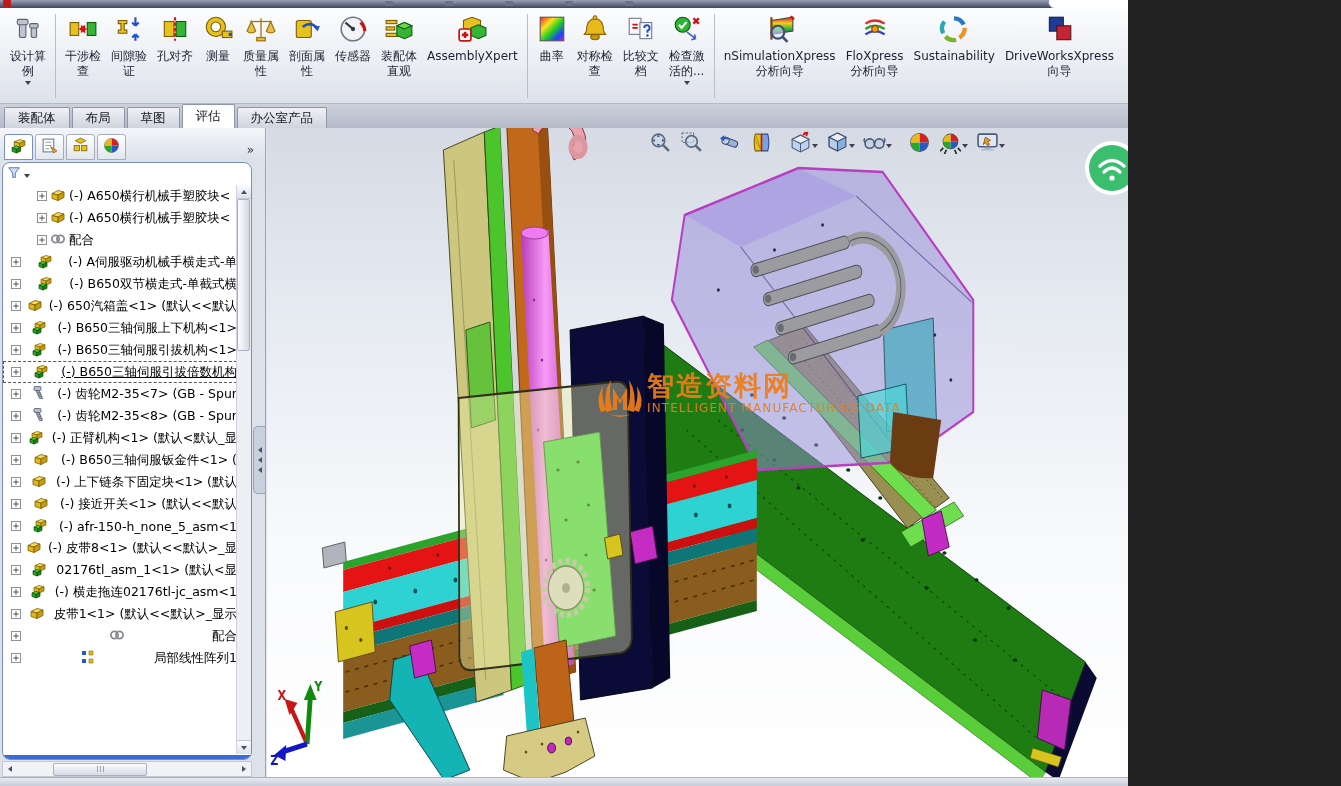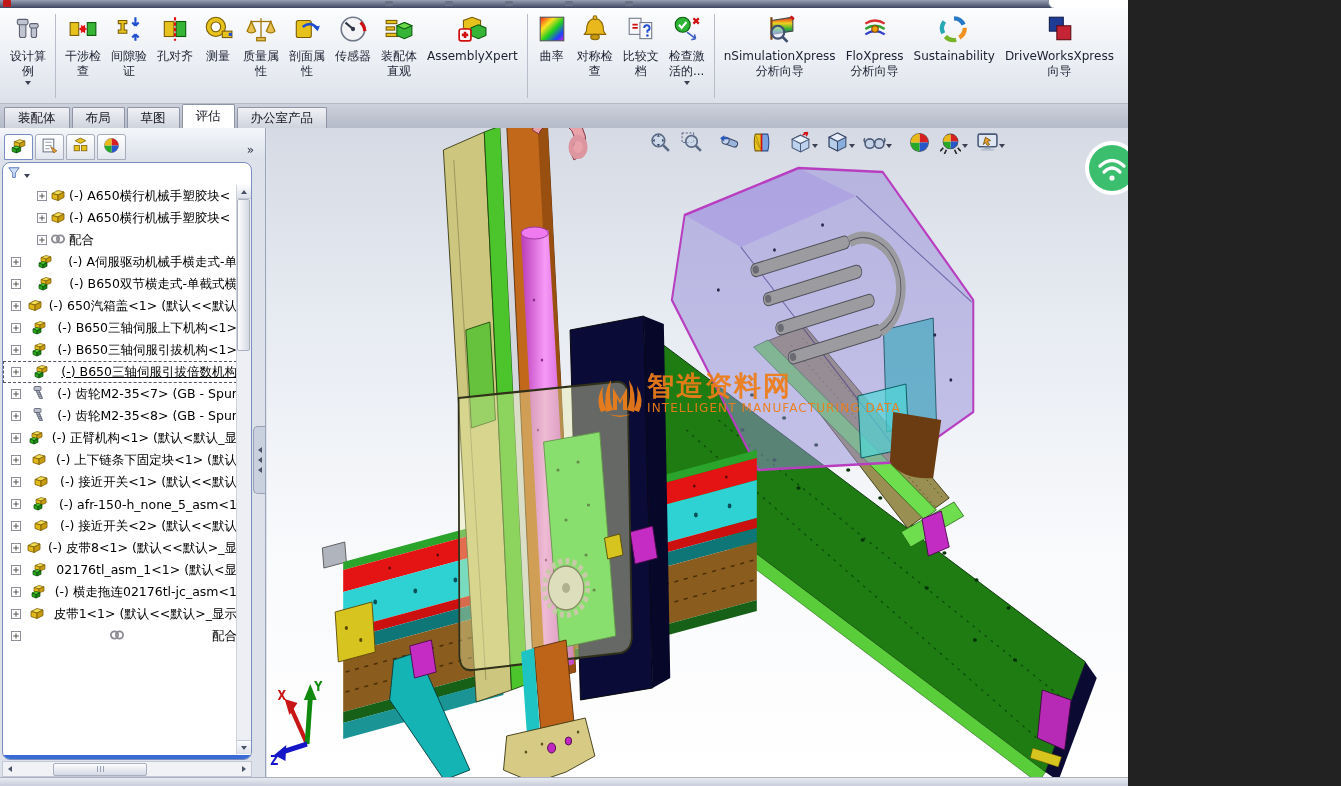--- a/index.html
+++ b/index.html
@@ -647,34 +647,48 @@
                 <rect x="0.5" y="0.5" width="10" height="10" fill="#fff" stroke="#848890"></rect>
                 <path d="M2.5 5.5 h6 M5.5 2.5 v6" stroke="#444"></path>
               </svg></span>
             <span class="ticon"><svg viewBox="0 0 16 16">
                 <g stroke="#7a5c06" stroke-width="0.8">
                   <polygon points="2,6.5 8,3.5 14,5 8,8" fill="#f2dc50"></polygon>
                   <polygon points="2,6.5 8,8 8,13.5 2,11.5" fill="#e0b818"></polygon>
                   <polygon points="8,8 14,5 14,10.5 8,13.5" fill="#c89c10"></polygon>
                 </g>
               </svg></span>
-            <span>(-) 上下链条下固定块&lt;1&gt; (默认</span>
+            <span>(-) B650三轴伺服钣金件&lt;1&gt; (</span>
           </div>
           <div class="trow lvl1">
             <span class="pbox"><svg viewBox="0 0 11 11">
                 <rect x="0.5" y="0.5" width="10" height="10" fill="#fff" stroke="#848890"></rect>
                 <path d="M2.5 5.5 h6 M5.5 2.5 v6" stroke="#444"></path>
               </svg></span>
             <span class="ticon"><svg viewBox="0 0 16 16">
                 <g stroke="#7a5c06" stroke-width="0.8">
                   <polygon points="2,6.5 8,3.5 14,5 8,8" fill="#f2dc50"></polygon>
                   <polygon points="2,6.5 8,8 8,13.5 2,11.5" fill="#e0b818"></polygon>
                   <polygon points="8,8 14,5 14,10.5 8,13.5" fill="#c89c10"></polygon>
                 </g>
               </svg></span>
+            <span>(-) 上下链条下固定块&lt;1&gt; (默认</span>
+          </div>
+          <div class="trow lvl1">
+            <span class="pbox"><svg viewBox="0 0 11 11">
+                <rect x="0.5" y="0.5" width="10" height="10" fill="#fff" stroke="#848890"></rect>
+                <path d="M2.5 5.5 h6 M5.5 2.5 v6" stroke="#444"></path>
+              </svg></span>
+            <span class="ticon"><svg viewBox="0 0 16 16">
+                <g stroke="#7a5c06" stroke-width="0.8">
+                  <polygon points="2,6.5 8,3.5 14,5 8,8" fill="#f2dc50"></polygon>
+                  <polygon points="2,6.5 8,8 8,13.5 2,11.5" fill="#e0b818"></polygon>
+                  <polygon points="8,8 14,5 14,10.5 8,13.5" fill="#c89c10"></polygon>
+                </g>
+              </svg></span>
             <span>(-) 接近开关&lt;1&gt; (默认&lt;&lt;默认</span>
           </div>
           <div class="trow lvl1">
             <span class="pbox"><svg viewBox="0 0 11 11">
                 <rect x="0.5" y="0.5" width="10" height="10" fill="#fff" stroke="#848890"></rect>
                 <path d="M2.5 5.5 h6 M5.5 2.5 v6" stroke="#444"></path>
               </svg></span>
             <span class="ticon"><svg viewBox="0 0 16 16">
                 <g stroke="#7a5c06" stroke-width="0.7">
                   <polygon points="4,4.5 9,2.5 14,3.8 9,6" fill="#f2dc50"></polygon>
@@ -694,100 +708,103 @@
                 <rect x="0.5" y="0.5" width="10" height="10" fill="#fff" stroke="#848890"></rect>
                 <path d="M2.5 5.5 h6 M5.5 2.5 v6" stroke="#444"></path>
               </svg></span>
             <span class="ticon"><svg viewBox="0 0 16 16">
                 <g stroke="#7a5c06" stroke-width="0.8">
                   <polygon points="2,6.5 8,3.5 14,5 8,8" fill="#f2dc50"></polygon>
                   <polygon points="2,6.5 8,8 8,13.5 2,11.5" fill="#e0b818"></polygon>
                   <polygon points="8,8 14,5 14,10.5 8,13.5" fill="#c89c10"></polygon>
                 </g>
               </svg></span>
-            <span>(-) 接近开关&lt;2&gt; (默认&lt;&lt;默认</span>
+            <span>(-) 皮带8&lt;1&gt; (默认&lt;&lt;默认&gt;_显</span>
+          </div>
+          <div class="trow lvl1">
+            <span class="pbox"><svg viewBox="0 0 11 11">
+                <rect x="0.5" y="0.5" width="10" height="10" fill="#fff" stroke="#848890"></rect>
+                <path d="M2.5 5.5 h6 M5.5 2.5 v6" stroke="#444"></path>
+              </svg></span>
+            <span class="ticon"><svg viewBox="0 0 16 16">
+                <g stroke="#7a5c06" stroke-width="0.7">
+                  <polygon points="4,4.5 9,2.5 14,3.8 9,6" fill="#f2dc50"></polygon>
+                  <polygon points="4,4.5 9,6 9,10 4,8.5" fill="#e0b818"></polygon>
+                  <polygon points="9,6 14,3.8 14,8 9,10" fill="#c89c10"></polygon>
+                </g>
+                <g stroke="#0a4a0a" stroke-width="0.7">
+                  <polygon points="2,10 6,8.5 10,9.8 6,11.5" fill="#58d838"></polygon>
+                  <polygon points="2,10 6,11.5 6,15 2,13.5" fill="#2aa81a"></polygon>
+                  <polygon points="6,11.5 10,9.8 10,13.3 6,15" fill="#1a880f"></polygon>
+                </g>
+              </svg></span>
+            <span>02176tl_asm_1&lt;1&gt; (默认&lt;显</span>
+          </div>
+          <div class="trow lvl1">
+            <span class="pbox"><svg viewBox="0 0 11 11">
+                <rect x="0.5" y="0.5" width="10" height="10" fill="#fff" stroke="#848890"></rect>
+                <path d="M2.5 5.5 h6 M5.5 2.5 v6" stroke="#444"></path>
+              </svg></span>
+            <span class="ticon"><svg viewBox="0 0 16 16">
+                <g stroke="#7a5c06" stroke-width="0.7">
+                  <polygon points="4,4.5 9,2.5 14,3.8 9,6" fill="#f2dc50"></polygon>
+                  <polygon points="4,4.5 9,6 9,10 4,8.5" fill="#e0b818"></polygon>
+                  <polygon points="9,6 14,3.8 14,8 9,10" fill="#c89c10"></polygon>
+                </g>
+                <g stroke="#0a4a0a" stroke-width="0.7">
+                  <polygon points="2,10 6,8.5 10,9.8 6,11.5" fill="#58d838"></polygon>
+                  <polygon points="2,10 6,11.5 6,15 2,13.5" fill="#2aa81a"></polygon>
+                  <polygon points="6,11.5 10,9.8 10,13.3 6,15" fill="#1a880f"></polygon>
+                </g>
+              </svg></span>
+            <span>(-) 横走拖连02176tl-jc_asm&lt;1</span>
           </div>
           <div class="trow lvl1">
             <span class="pbox"><svg viewBox="0 0 11 11">
                 <rect x="0.5" y="0.5" width="10" height="10" fill="#fff" stroke="#848890"></rect>
                 <path d="M2.5 5.5 h6 M5.5 2.5 v6" stroke="#444"></path>
               </svg></span>
             <span class="ticon"><svg viewBox="0 0 16 16">
                 <g stroke="#7a5c06" stroke-width="0.8">
                   <polygon points="2,6.5 8,3.5 14,5 8,8" fill="#f2dc50"></polygon>
                   <polygon points="2,6.5 8,8 8,13.5 2,11.5" fill="#e0b818"></polygon>
                   <polygon points="8,8 14,5 14,10.5 8,13.5" fill="#c89c10"></polygon>
                 </g>
               </svg></span>
-            <span>(-) 皮带8&lt;1&gt; (默认&lt;&lt;默认&gt;_显</span>
-          </div>
-          <div class="trow lvl1">
-            <span class="pbox"><svg viewBox="0 0 11 11">
-                <rect x="0.5" y="0.5" width="10" height="10" fill="#fff" stroke="#848890"></rect>
-                <path d="M2.5 5.5 h6 M5.5 2.5 v6" stroke="#444"></path>
-              </svg></span>
-            <span class="ticon"><svg viewBox="0 0 16 16">
-                <g stroke="#7a5c06" stroke-width="0.7">
-                  <polygon points="4,4.5 9,2.5 14,3.8 9,6" fill="#f2dc50"></polygon>
-                  <polygon points="4,4.5 9,6 9,10 4,8.5" fill="#e0b818"></polygon>
-                  <polygon points="9,6 14,3.8 14,8 9,10" fill="#c89c10"></polygon>
-                </g>
-                <g stroke="#0a4a0a" stroke-width="0.7">
-                  <polygon points="2,10 6,8.5 10,9.8 6,11.5" fill="#58d838"></polygon>
-                  <polygon points="2,10 6,11.5 6,15 2,13.5" fill="#2aa81a"></polygon>
-                  <polygon points="6,11.5 10,9.8 10,13.3 6,15" fill="#1a880f"></polygon>
-                </g>
-              </svg></span>
-            <span>02176tl_asm_1&lt;1&gt; (默认&lt;显</span>
-          </div>
-          <div class="trow lvl1">
-            <span class="pbox"><svg viewBox="0 0 11 11">
-                <rect x="0.5" y="0.5" width="10" height="10" fill="#fff" stroke="#848890"></rect>
-                <path d="M2.5 5.5 h6 M5.5 2.5 v6" stroke="#444"></path>
-              </svg></span>
-            <span class="ticon"><svg viewBox="0 0 16 16">
-                <g stroke="#7a5c06" stroke-width="0.7">
-                  <polygon points="4,4.5 9,2.5 14,3.8 9,6" fill="#f2dc50"></polygon>
-                  <polygon points="4,4.5 9,6 9,10 4,8.5" fill="#e0b818"></polygon>
-                  <polygon points="9,6 14,3.8 14,8 9,10" fill="#c89c10"></polygon>
-                </g>
-                <g stroke="#0a4a0a" stroke-width="0.7">
-                  <polygon points="2,10 6,8.5 10,9.8 6,11.5" fill="#58d838"></polygon>
-                  <polygon points="2,10 6,11.5 6,15 2,13.5" fill="#2aa81a"></polygon>
-                  <polygon points="6,11.5 10,9.8 10,13.3 6,15" fill="#1a880f"></polygon>
-                </g>
-              </svg></span>
-            <span>(-) 横走拖连02176tl-jc_asm&lt;1</span>
-          </div>
-          <div class="trow lvl1">
-            <span class="pbox"><svg viewBox="0 0 11 11">
-                <rect x="0.5" y="0.5" width="10" height="10" fill="#fff" stroke="#848890"></rect>
-                <path d="M2.5 5.5 h6 M5.5 2.5 v6" stroke="#444"></path>
-              </svg></span>
-            <span class="ticon"><svg viewBox="0 0 16 16">
-                <g stroke="#7a5c06" stroke-width="0.8">
-                  <polygon points="2,6.5 8,3.5 14,5 8,8" fill="#f2dc50"></polygon>
-                  <polygon points="2,6.5 8,8 8,13.5 2,11.5" fill="#e0b818"></polygon>
-                  <polygon points="8,8 14,5 14,10.5 8,13.5" fill="#c89c10"></polygon>
-                </g>
-              </svg></span>
             <span>皮带1&lt;1&gt; (默认&lt;&lt;默认&gt;_显示</span>
           </div>
           <div class="trow lvl1">
             <span class="pbox"><svg viewBox="0 0 11 11">
                 <rect x="0.5" y="0.5" width="10" height="10" fill="#fff" stroke="#848890"></rect>
                 <path d="M2.5 5.5 h6 M5.5 2.5 v6" stroke="#444"></path>
               </svg></span>
             <span class="ticon"><svg viewBox="0 0 16 16">
                 <g fill="none" stroke="#8a8a92" stroke-width="1.8">
                   <circle cx="5.5" cy="8" r="3.6"></circle>
                   <circle cx="10.5" cy="8" r="3.6"></circle>
                 </g>
               </svg></span>
             <span>配合</span>
+          </div>
+          <div class="trow lvl1">
+            <span class="pbox"><svg viewBox="0 0 11 11">
+                <rect x="0.5" y="0.5" width="10" height="10" fill="#fff" stroke="#848890"></rect>
+                <path d="M2.5 5.5 h6 M5.5 2.5 v6" stroke="#444"></path>
+              </svg></span>
+            <span class="ticon"><svg viewBox="0 0 16 16">
+                <g fill="#2858c8">
+                  <rect x="2" y="2" width="4" height="4"></rect>
+                  <rect x="2" y="10" width="4" height="4"></rect>
+                </g>
+                <g fill="#e8b818" stroke="#7a5c06" stroke-width="0.5">
+                  <rect x="9" y="2" width="4" height="4"></rect>
+                  <rect x="9" y="10" width="4" height="4"></rect>
+                </g>
+              </svg></span>
+            <span>局部线性阵列1</span>
           </div>
         </div>
       <div id="vscroll">
         <div class="vsbtn">
             <div class="tri-up"></div>
           </div>
         <div id="vthumb"></div>
         <div class="vsbtn bot">
             <div class="tri-dn"></div>
           </div>

